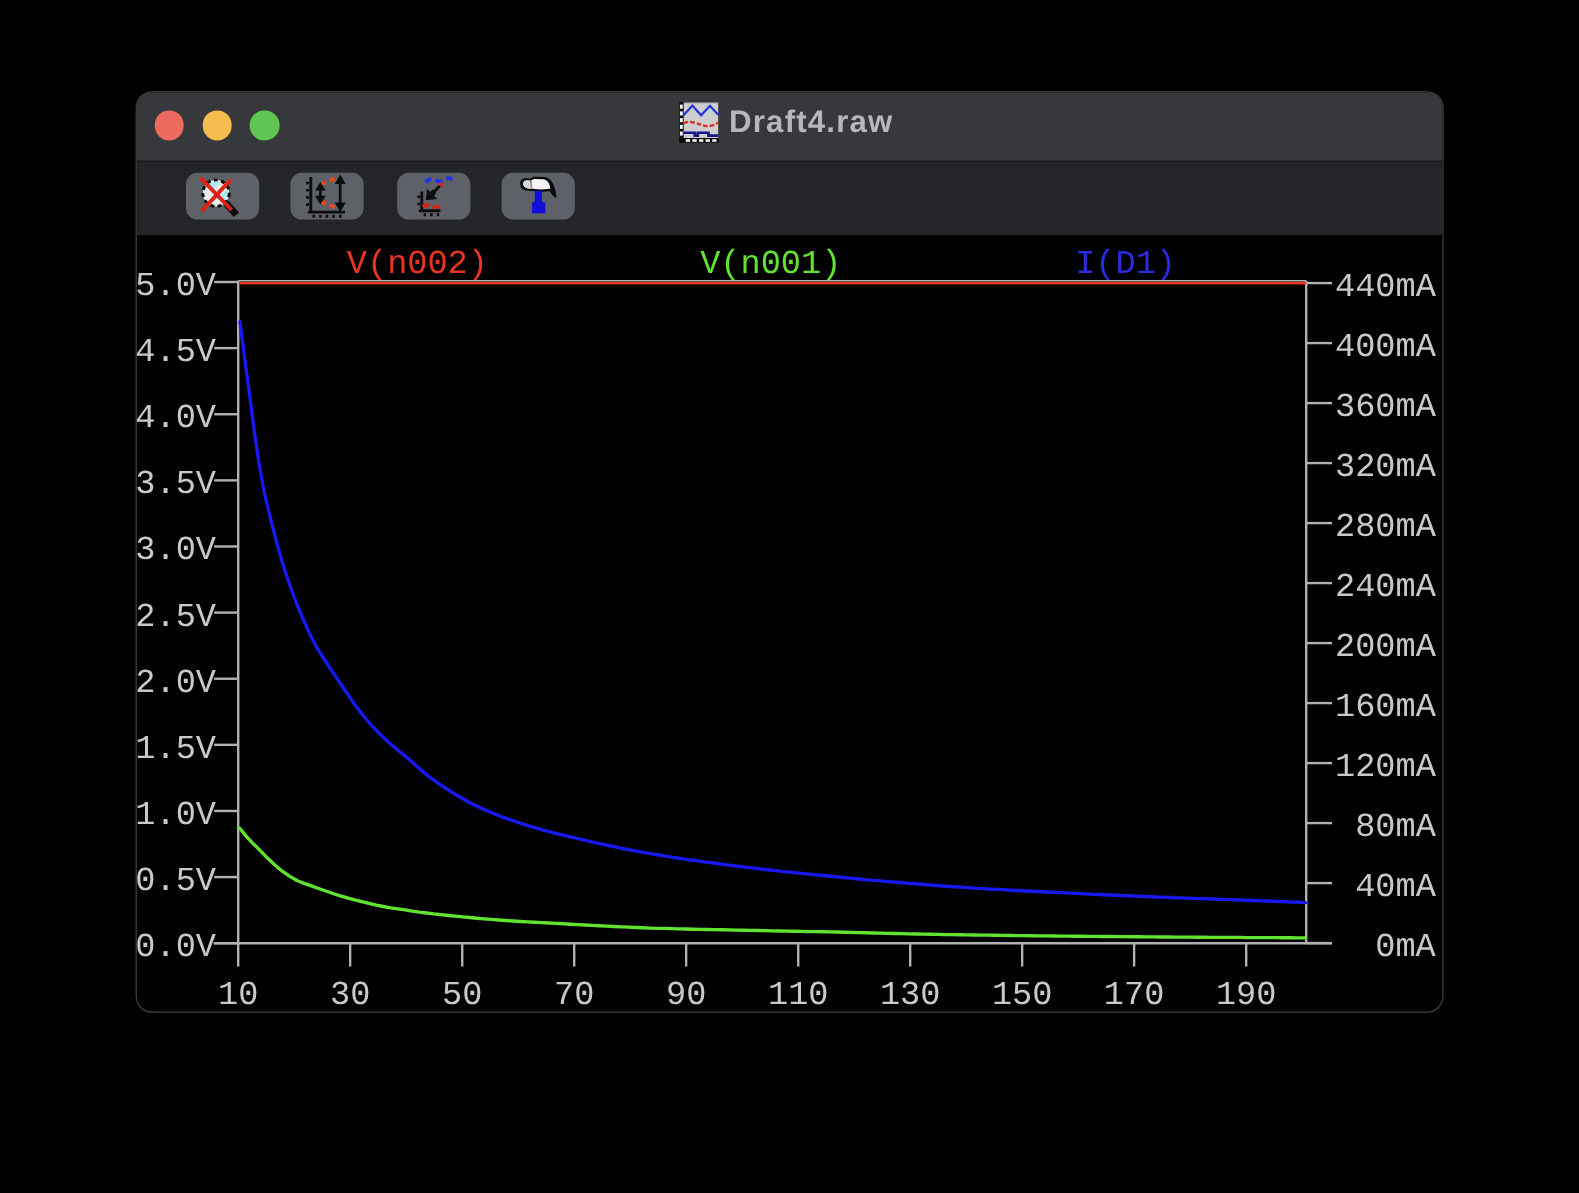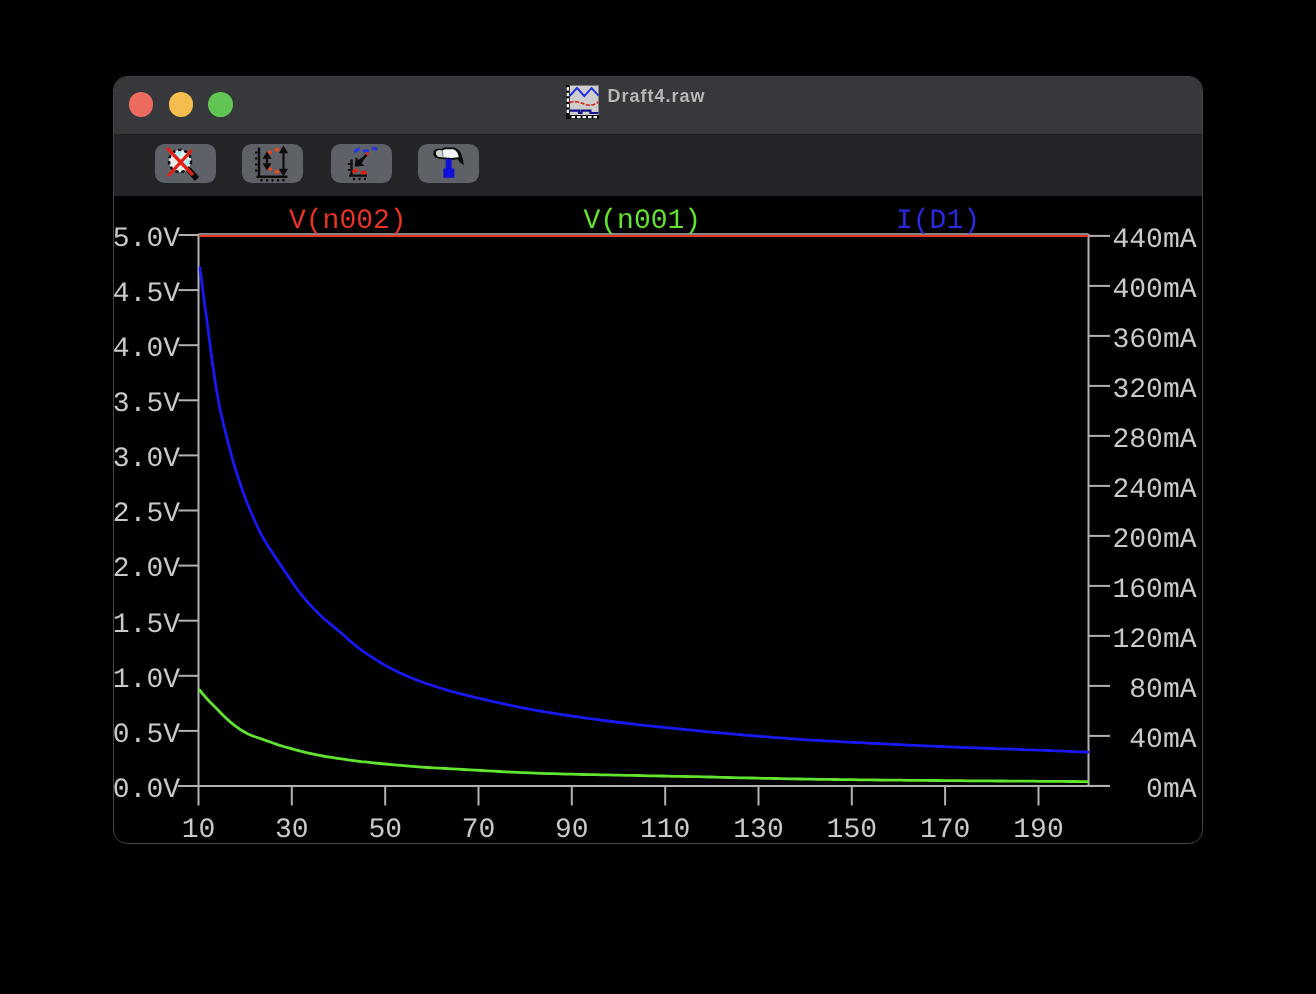--- a/index.html
+++ b/index.html
@@ -5,21 +5,21 @@
 html,body { width:1316px; height:994px; background:#000; overflow:hidden;
   font-family:"Liberation Sans", sans-serif; }
 #win { position:absolute; left:112.5px; top:75.5px; width:1090px; height:768.5px;
   border-radius:14px; background:#000; border:1px solid #414345; overflow:hidden; }
 #titlebar { position:absolute; left:0; top:0; width:100%; height:57px; background:#36383b; }
 .tl { position:absolute; top:15.5px; width:24.6px; height:24.6px; border-radius:50%; }
 #titlebar .t1 { left:15.4px; background:#ed6a5e; }
 #titlebar .t2 { left:55.1px; background:#f5bd4f; }
 #titlebar .t3 { left:94.8px; background:#61c554; }
 #ticon { position:absolute; left:452px; top:8.5px; }
-#ttext { position:absolute; left:494px; top:9.6px; font-size:18px; font-weight:bold;
+#ttext { position:absolute; left:494px; top:9.6px; font-size:26px; font-weight:bold;
   color:#b6b7b9; letter-spacing:1px; }
 #toolbar { position:absolute; left:0; top:57px; width:100%; height:62.5px; background:#232528;
   border-top:1.5px solid #1b1c1e; }
 .btn { position:absolute; top:9px; width:61.5px; height:39px; background:#5e6167; border-radius:9.5px;
   display:flex; align-items:center; justify-content:center; }
 .btn svg { display:block; }
 #b1 { left:41px; } #b2 { left:128px; } #b3 { left:217px; } #b4 { left:304px; }
 </style></head>
 <body>
 <div id="win">

